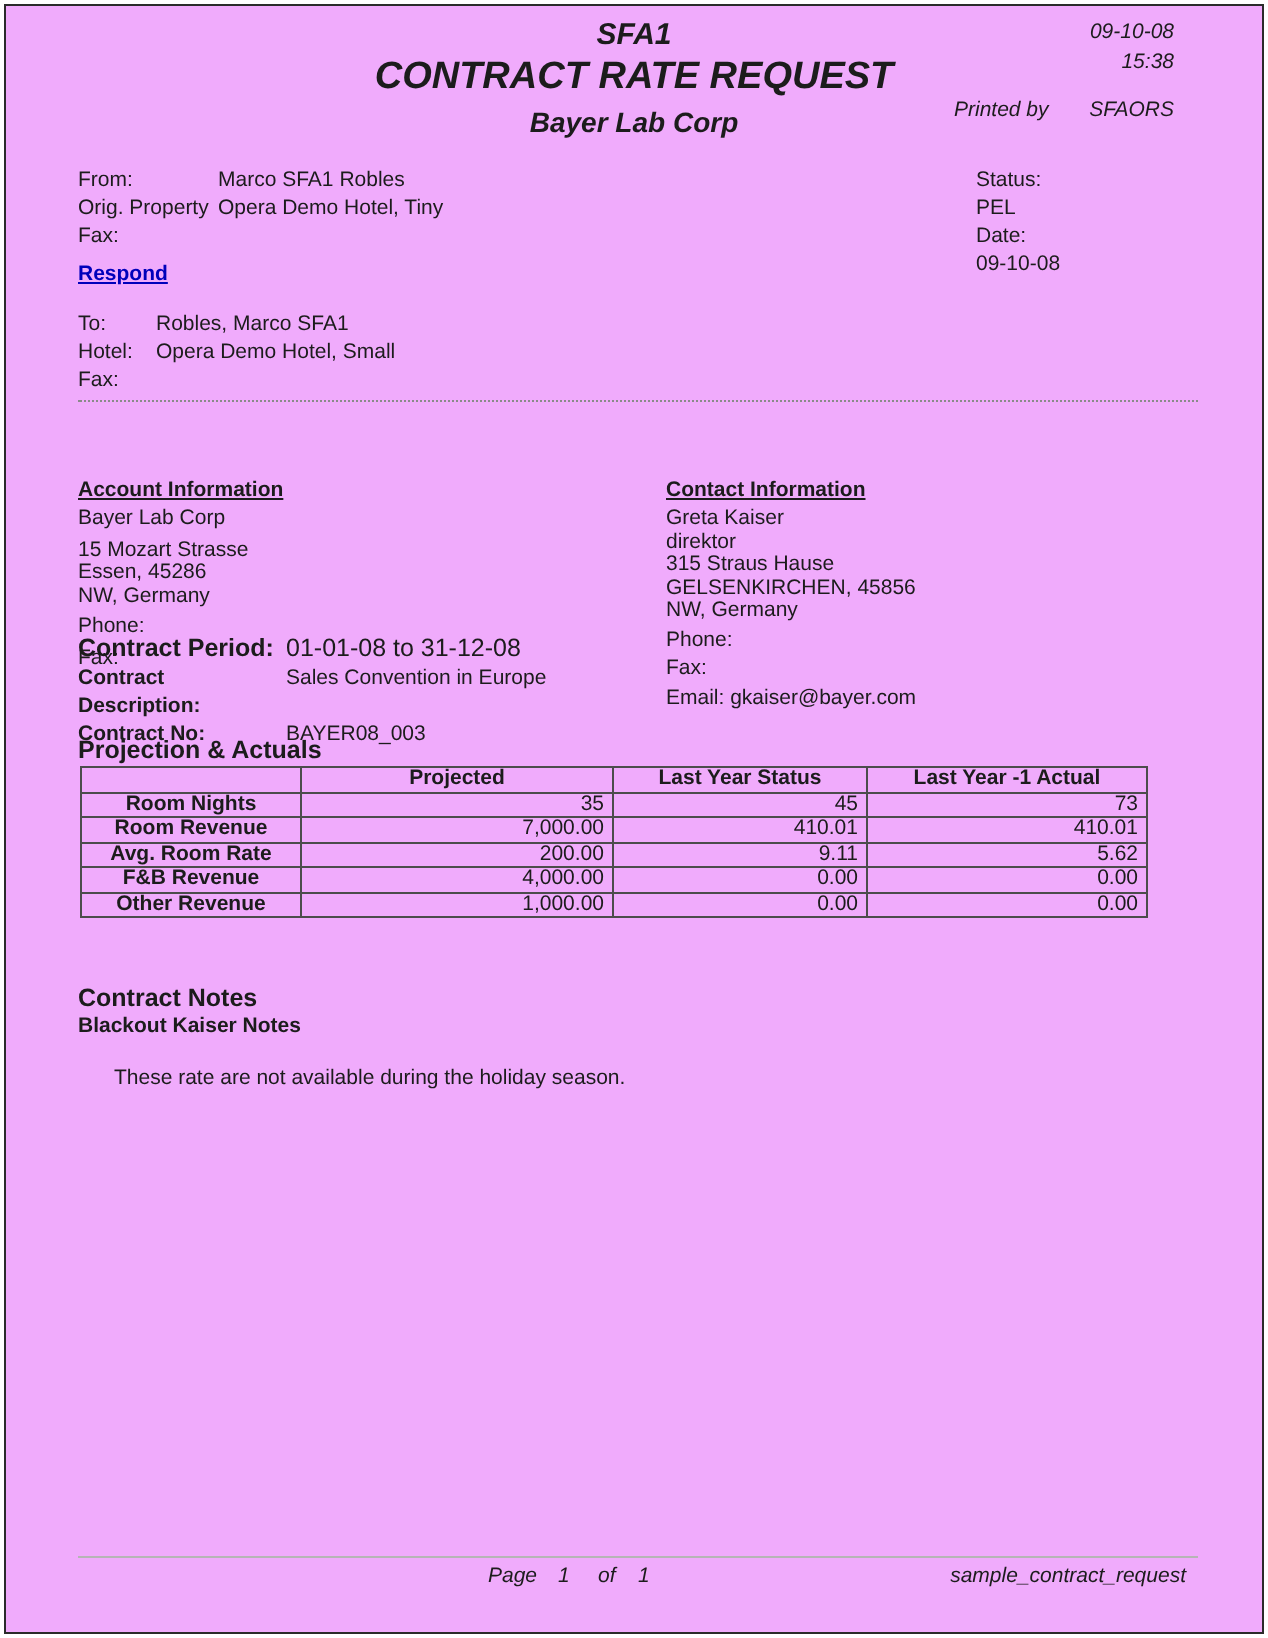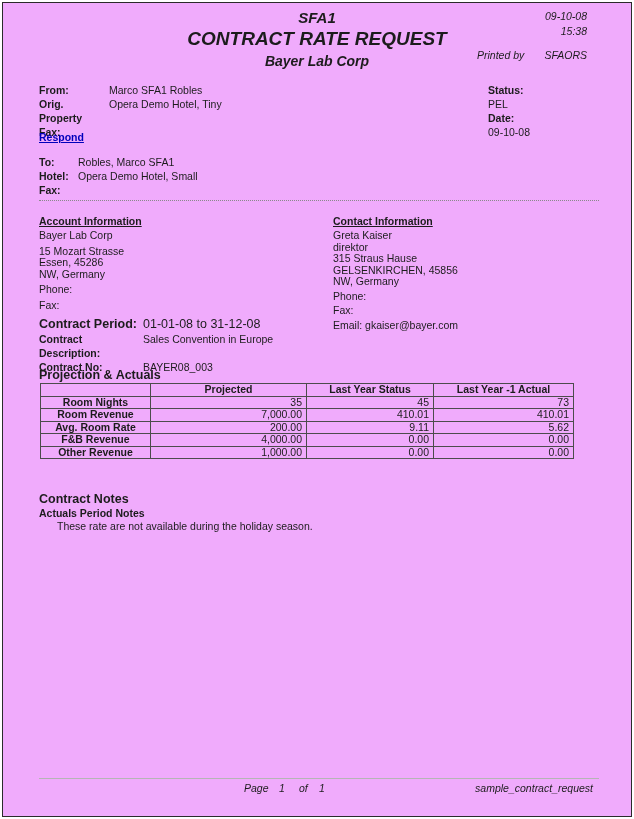--- a/index.html
+++ b/index.html
@@ -18,21 +18,21 @@
   .hdr-center { left: 0; right: 0; top: 5px; text-align: center; }
   .hdr-t1 { font-size: 15px; font-weight: bold; font-style: italic; line-height: 19px; }
   .hdr-t2 { font-size: 19px; font-weight: bold; font-style: italic; line-height: 23px; }
   .hdr-t3 { font-size: 14px; font-weight: bold; font-style: italic; line-height: 18px; margin-top: 2px; }
   .hdr-right { top: 6px; left: 474px; width: 110px; font-size: 10.5px; font-style: italic; }
   .hdr-right .rline { text-align: right; line-height: 15px; }
   .printed-row { display: flex; justify-content: space-between; margin-top: 9px; line-height: 15px; }
 
   
   .kv { display: flex; }
-  .kv .k { font-weight: bold; flex: 0 0 auto; }
+  .kv .k { font-weight: normal; flex: 0 0 auto; }
   .kv .v { flex: 1 1 auto; }
 
   .from-block { top: 80px; left: 36px; width: 300px; }
   .from-block .kv { line-height: 14px; }
   .from-block .k { width: 70px; }
 
   .status-block { top: 80px; left: 485px; width: 130px; }
   .status-block .kv { line-height: 14px; flex-direction: column; }
   .status-block .k { width: 34px; }
 
@@ -41,21 +41,21 @@
 
   .to-block { top: 152px; left: 36px; width: 300px; }
   .to-block .kv { line-height: 14px; }
   .to-block .k { width: 39px; }
 
   .dotted-sep { top: 197px; left: 36px; width: 560px; border-top: 1px dotted #8a8a8a; height: 0; }
 
   .info-col { top: 212px; width: 270px; font-size: 10.5px; }
   .info-left { left: 36px; }
   .info-right { left: 330px; }
-  .info-head { font-weight: bold; text-decoration: underline; line-height: 13px; margin-bottom: 2px; }
+  .info-head { font-weight: bold; text-decoration: underline; line-height: 13px; margin-bottom: 2px; margin-top: 24px; }
   .info-line { line-height: 11.5px; }
   .gap4 { margin-top: 4px; }
   .gap3 { margin-top: 3px; }
 
   .contract-block { top: 313px; left: 36px; width: 420px; }
   .cp-row { display: flex; line-height: 15px; }
   .cp-row .k { font-weight: bold; width: 104px; }
   .cp-row.big { font-size: 12.5px; line-height: 16px; }
   .cp-row.big .k { width: 104px; }
   .cp-row.small { font-size: 10.5px; line-height: 14px; }
@@ -65,21 +65,21 @@
   table.proj { top: 380px; left: 37px; position: absolute; border-collapse: collapse;
                table-layout: fixed; width: 533px; font-size: 10.5px; }
   table.proj th, table.proj td { border: 1px solid #4c4c4c; padding: 0 4px; height: 11.5px;
                line-height: 11.5px; overflow: hidden; white-space: nowrap; }
   table.proj th { font-weight: bold; text-align: center; }
   td.rowlabel { font-weight: bold; text-align: center; }
   td.num { text-align: right; }
 
   .notes-heading { top: 489px; left: 36px; font-size: 12.5px; font-weight: bold; }
   .notes-sub { top: 504px; left: 36px; font-size: 10.5px; font-weight: bold; }
-  .notes-text { top: 517px; left: 54px; font-size: 10.5px; }
+  .notes-text { top: 530px; left: 54px; font-size: 10.5px; }
 
   .footer-line { top: 775px; left: 36px; width: 560px; border-top: 1px solid #b5b5b5; height: 0; }
   .footer-text { top: 779px; left: 0; right: 0; height: 14px; font-size: 10.5px; font-style: italic; }
   .ft-page  { position: absolute; left: 241px; text-align: center; }
   .ft-num1  { position: absolute; left: 276px; }
   .ft-of    { position: absolute; left: 296px; }
   .ft-num2  { position: absolute; left: 316px; }
   .ft-report{ position: absolute; right: 38px; }
 </style>
 </head>
@@ -229,21 +229,21 @@
       <tr>
         <td class="rowlabel">Other Revenue</td>
         <td class="num">1,000.00</td>
         <td class="num">0.00</td>
         <td class="num">0.00</td>
       </tr>
     </tbody>
   </table>
 
   <div class="abs notes-heading">Contract Notes</div>
-  <div class="abs notes-sub">Actuals Period Notes</div>
+  <div class="abs notes-sub">Blackout Kaiser Notes</div>
   <div class="abs notes-text">These rate are not available during the holiday season.</div>
 
   <div class="abs footer-line"></div>
   <div class="abs footer-text">
     <span class="ft-page">Page</span>
     <span class="ft-num1">1</span>
     <span class="ft-of">of</span>
     <span class="ft-num2">1</span>
     <span class="ft-report">sample_contract_request</span>
   </div>

